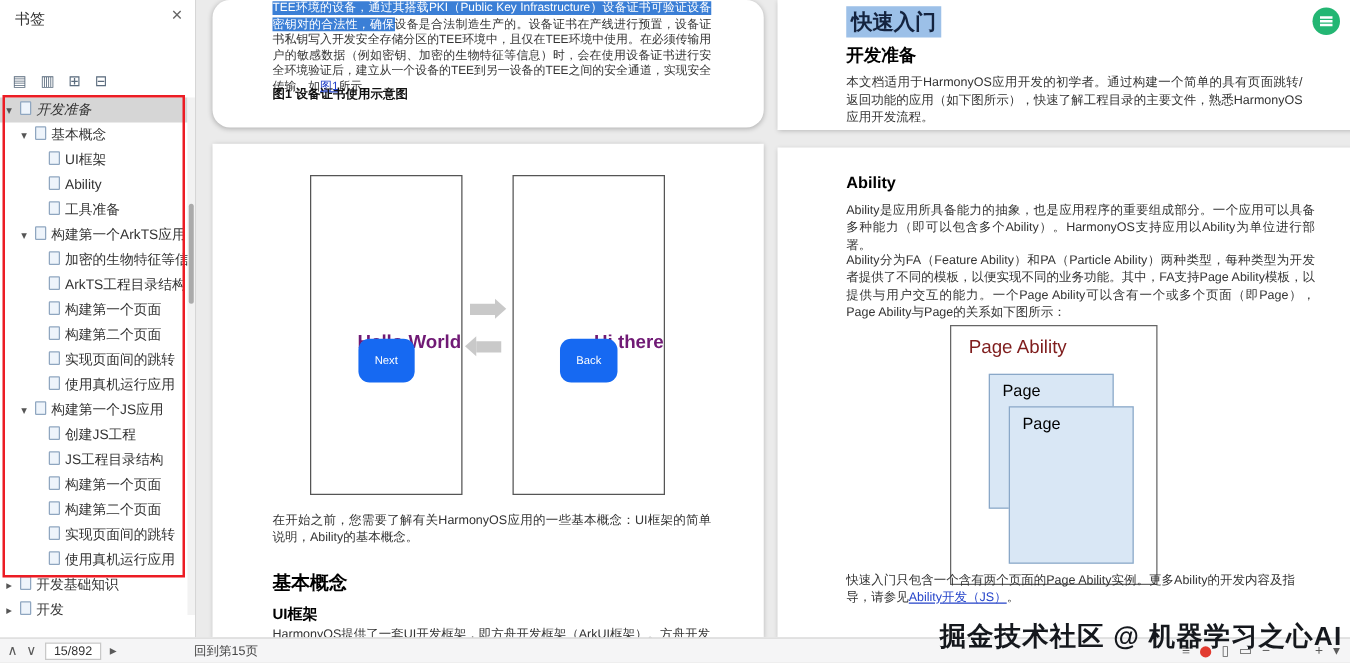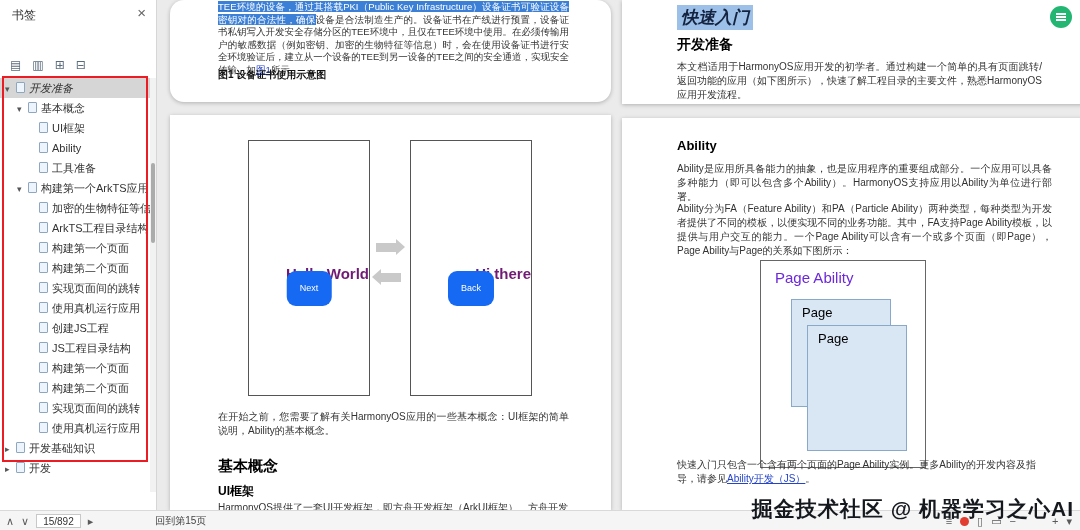--- a/index.html
+++ b/index.html
@@ -60,31 +60,31 @@
   .arr-left::before { content:""; position:absolute; left:-9px; top:-4px; border-right:9px solid #c9c9c9;
                       border-top:8.5px solid transparent; border-bottom:8.5px solid transparent; }
   .pb-intro { position:absolute; left:48px; right:42px; top:295px; font-size:10px; line-height:14px; color:#333; text-align:justify; }
   .pb-h1 { position:absolute; left:48px; top:342px; font-size:15px; font-weight:bold; color:#000; }
   .pb-h2 { position:absolute; left:48px; top:368px; font-size:12px; font-weight:bold; color:#000; }
   .pb-body { position:absolute; left:48px; right:42px; top:386px; font-size:10px; line-height:14px; color:#333; }
 
   
   .page-c { left:465px; top:0; width:470px; height:104px; }
   .pc-title { position:absolute; left:55px; top:5px; font-size:17px; font-weight:bold; color:#14233f;
-              background:#9cc0e8; padding:1px 4px;font-style:italic; }
+              background:#9cc0e8; padding:1px 4px; }
   .pc-h { position:absolute; left:55px; top:36px; font-size:14px; font-weight:bold; color:#000; }
   .pc-body { position:absolute; left:55px; right:50px; top:60px; font-size:10px; line-height:14px; color:#333; text-align:justify; }
 
   
   .page-d { left:465px; top:118px; width:470px; height:392px; }
   .pd-h { position:absolute; left:55px; top:20px; font-size:13px; font-weight:bold; color:#000; }
   .pd-p1 { position:absolute; left:55px; right:40px; top:44px; font-size:10px; line-height:14px; color:#333; text-align:justify; }
   .pd-p2 { position:absolute; left:55px; right:40px; top:84px; font-size:10px; line-height:14px; color:#333; text-align:justify; }
   .pd-diagram { position:absolute; left:138px; top:142px; width:166px; height:208px; border:1px solid #666; background:#fff; }
-  .pd-outer-label { position:absolute; left:14px; top:8px; font-size:15px; color:#6d28d9; }
+  .pd-outer-label { position:absolute; left:14px; top:8px; font-size:15px; color:#7f1d1d; }
   .pg-box { position:absolute; width:100px; background:#d9e7f5; border:1px solid #8aa8c8; }
   .pg1 { left:30px; top:38px; height:108px; z-index:1; }
   .pg2 { left:46px; top:64px; height:126px; z-index:2; }
   .pg-label { position:absolute; left:10px; top:5px; font-size:13px; color:#000; }
   .pd-p3 { position:absolute; left:55px; right:40px; top:340px; font-size:10px; line-height:14px; color:#333; }
 
   
   .plugin { position:absolute; top:6px; right:8px; width:22px; height:22px; border-radius:50%;
             background:#23b673; z-index:6; cursor:pointer; }
   .plugin-bars { display:block; width:10px; height:2px; background:#fff; margin:10px auto 0;
@@ -130,20 +130,21 @@
       <div class="ti lv2"><span class="bm-ico"></span><span class="lbl">UI框架</span></div>
       <div class="ti lv2"><span class="bm-ico"></span><span class="lbl">Ability</span></div>
       <div class="ti lv2"><span class="bm-ico"></span><span class="lbl">工具准备</span></div>
       <div class="ti lv1"><span class="caret">▾</span><span class="bm-ico"></span><span class="lbl">构建第一个ArkTS应用</span></div>
       <div class="ti lv2"><span class="bm-ico"></span><span class="lbl">加密的生物特征等信息</span></div>
       <div class="ti lv2"><span class="bm-ico"></span><span class="lbl">ArkTS工程目录结构</span></div>
       <div class="ti lv2"><span class="bm-ico"></span><span class="lbl">构建第一个页面</span></div>
       <div class="ti lv2"><span class="bm-ico"></span><span class="lbl">构建第二个页面</span></div>
       <div class="ti lv2"><span class="bm-ico"></span><span class="lbl">实现页面间的跳转</span></div>
       <div class="ti lv2"><span class="bm-ico"></span><span class="lbl">使用真机运行应用</span></div>
+      <div class="ti lv1"><span class="caret">▾</span><span class="bm-ico"></span><span class="lbl">构建第一个JS应用</span></div>
       <div class="ti lv2"><span class="bm-ico"></span><span class="lbl">创建JS工程</span></div>
       <div class="ti lv2"><span class="bm-ico"></span><span class="lbl">JS工程目录结构</span></div>
       <div class="ti lv2"><span class="bm-ico"></span><span class="lbl">构建第一个页面</span></div>
       <div class="ti lv2"><span class="bm-ico"></span><span class="lbl">构建第二个页面</span></div>
       <div class="ti lv2"><span class="bm-ico"></span><span class="lbl">实现页面间的跳转</span></div>
       <div class="ti lv2"><span class="bm-ico"></span><span class="lbl">使用真机运行应用</span></div>
       <div class="ti lv0"><span class="caret">▸</span><span class="bm-ico"></span><span class="lbl">开发基础知识</span></div>
       <div class="ti lv0"><span class="caret">▸</span><span class="bm-ico"></span><span class="lbl">开发</span></div>
     </div>
 

